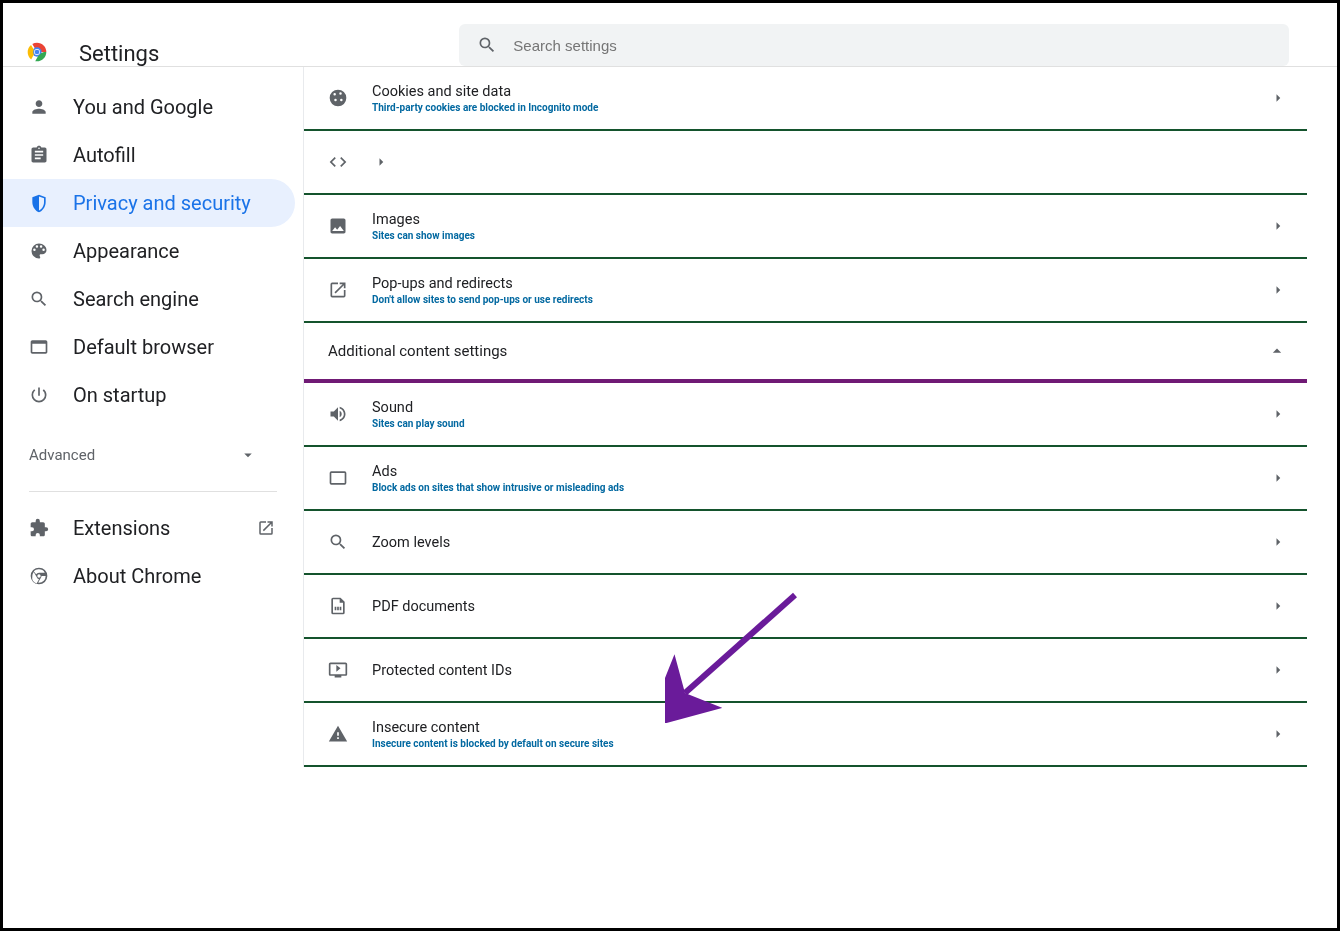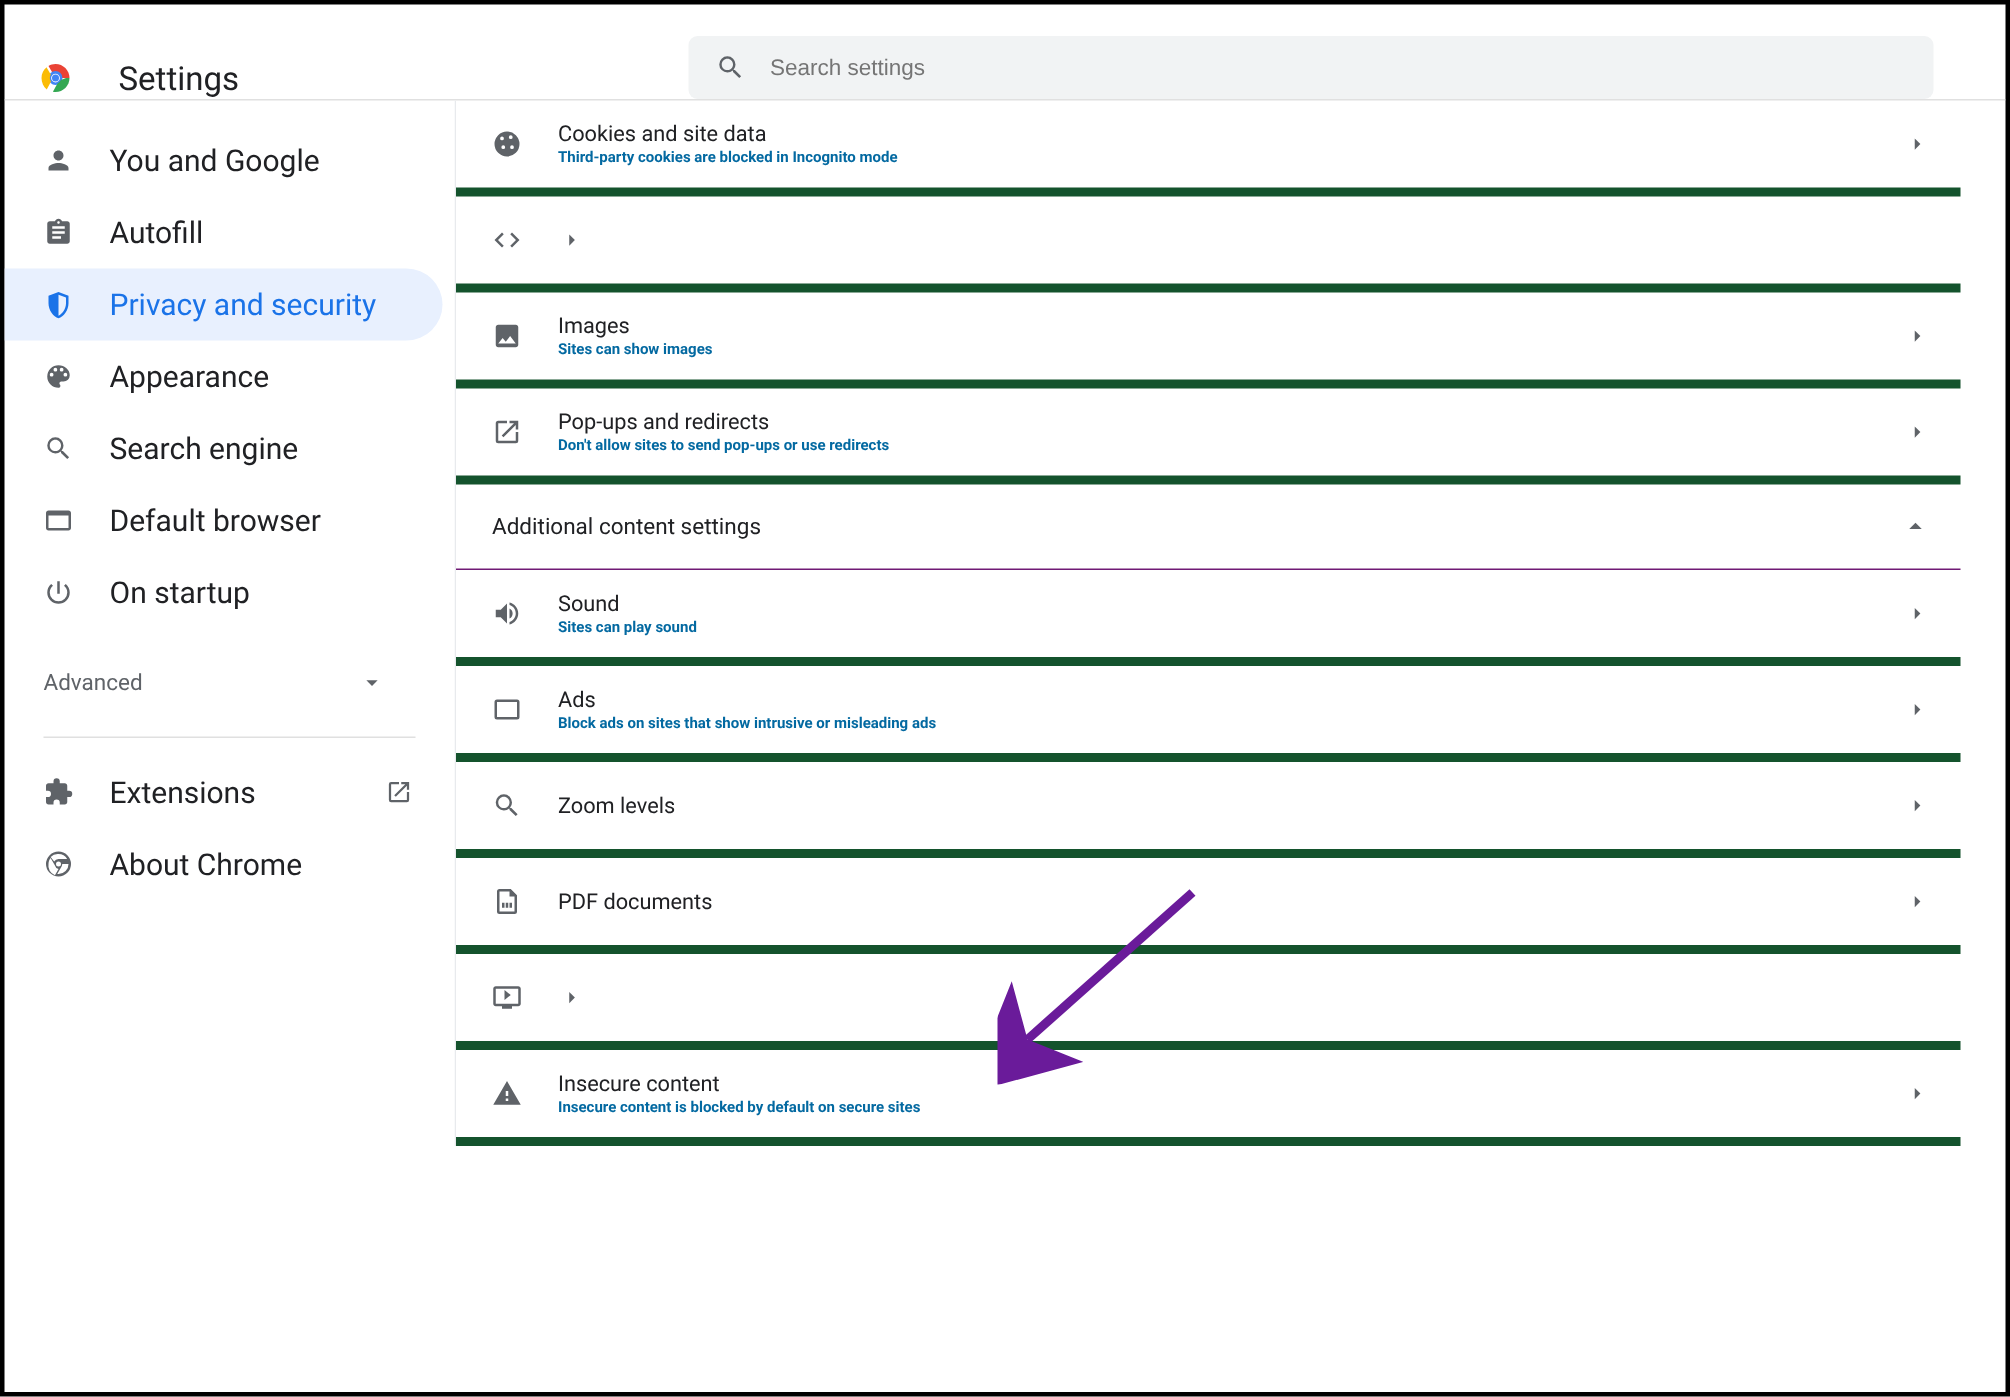--- a/index.html
+++ b/index.html
@@ -76,35 +76,35 @@
   }
   .settings-card {
     margin-left: 0;
     border-left:1px solid #e8eaed;
   }
   .row {
     display:flex;
     align-items:center;
     min-height: 64px;
     padding: 14px 20px 14px 24px;
-    border-bottom:6px solid #14532d;
+    border-bottom:2px solid #14532d;
     cursor:pointer;
     gap: 24px;
   }
   .row.first { border-top:none;}
   .row .ic { width:20px; height:20px; fill:#5f6368; flex-shrink:0;}
   .row-text { flex:1; display:flex; flex-direction:column; gap:2px;}
   .row-title { font-size:14.5px; color:#202124; }
   .row-sub { font-size:10px; color:#0369a1;font-weight:bold; }
   .caret { width:18px; height:18px; fill:#5f6368; flex-shrink:0;}
   .section-header {
     display:flex; align-items:center; justify-content:space-between;
     padding: 18px 20px 18px 24px;
     font-size:15px; color:#202124;
-    border-bottom:1px solid #701a75;
+    border-bottom:4px solid #701a75;
     cursor:pointer;
   }
   .section-header svg{ width:20px; height:20px; fill:#5f6368;}
   .ext-row { position:relative; }
   .ext-row .open-icon { position:absolute; right:20px; width:18px; height:18px; fill:#5f6368;}
 
   .arrow-annot {
     position:absolute;
     left: 662px;
     top: 580px;
@@ -310,20 +310,23 @@
         </div>
         <svg class="caret" viewBox="0 0 24 24">
             <path d="M10 17l5-5-5-5v10z"></path>
           </svg>
       </div>
 
       <div class="row">
         <svg class="ic" viewBox="0 0 24 24">
             <path d="M21 3H3c-1.1 0-2 .9-2 2v12c0 1.1.9 2 2 2h5v2h8v-2h5c1.1 0 2-.9 2-2V5c0-1.1-.9-2-2-2zm0 14H3V5h18v12zM10 14l5-4-5-4v8z"></path>
           </svg>
+        <div class="row-text">
+          <span class="row-title">Protected content IDs</span>
+        </div>
         <svg class="caret" viewBox="0 0 24 24">
             <path d="M10 17l5-5-5-5v10z"></path>
           </svg>
       </div>
 
       <div class="row">
         <svg class="ic" viewBox="0 0 24 24">
             <path d="M1 21h22L12 2 1 21zm12-3h-2v-2h2v2zm0-4h-2v-4h2v4z"></path>
           </svg>
         <div class="row-text">

